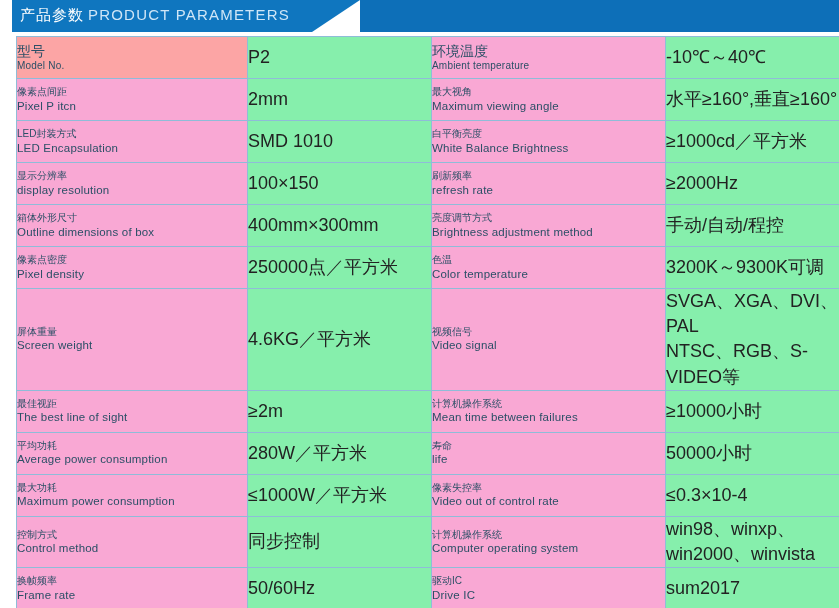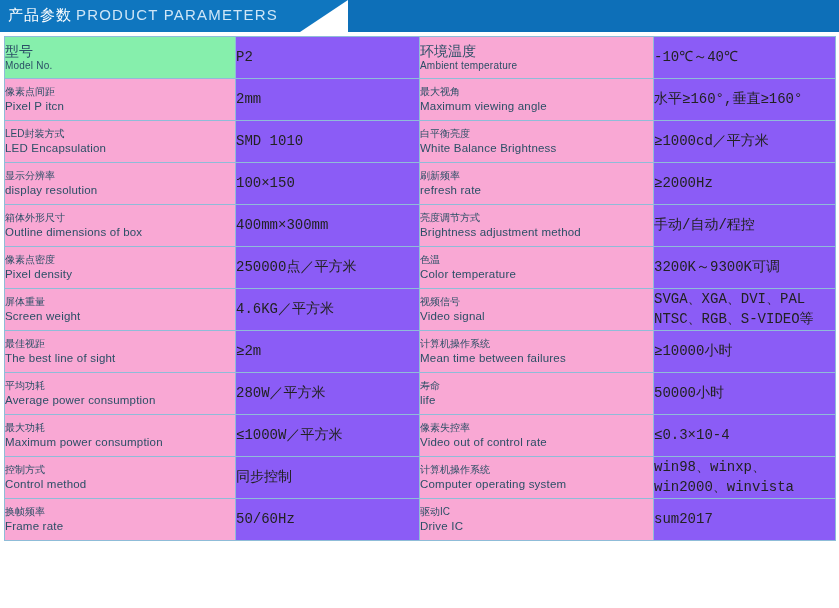--- a/index.html
+++ b/index.html
@@ -11,20 +11,21 @@
     height: 608px;
     background: #ffffff;
     font-family: "Liberation Sans", sans-serif;
     overflow: hidden;
   }
   .page {
     position: relative;
     width: 839px;
     height: 608px;
     box-sizing: border-box;
+    padding-left: 12px;
   }
   
   .banner {
     position: relative;
     height: 32px;
     background: #0f76bf;
     overflow: hidden;
   }
   .banner-fill {
     position: absolute;
@@ -76,29 +77,29 @@
     padding: 0;
     vertical-align: middle;
     height: 41px;
   }
   td.label {
     background: #f9a8d4;
     padding: 4px 0 4px 14px;
     line-height: 1.25;
   }
   td.label.first {
+    background: #fca5a5;
+  }
+  td.value {
     background: #86efac;
-  }
-  td.value {
-    background: #8b5cf6;
     padding: 4px 0 4px 12px;
     color: #222222;
-    font-size: 14px;
+    font-size: 18px;
     line-height: 1.4;
-    font-family: Liberation Mono, monospace;
+    font-family: Liberation Sans, sans-serif;
   }
   .cn-lbl {
     display: block;
     color: #2b4f66;
     font-size: 10px;
     font-family: "Liberation Sans", sans-serif;
   }
   .en-lbl {
     display: block;
     color: #2b4f66;

